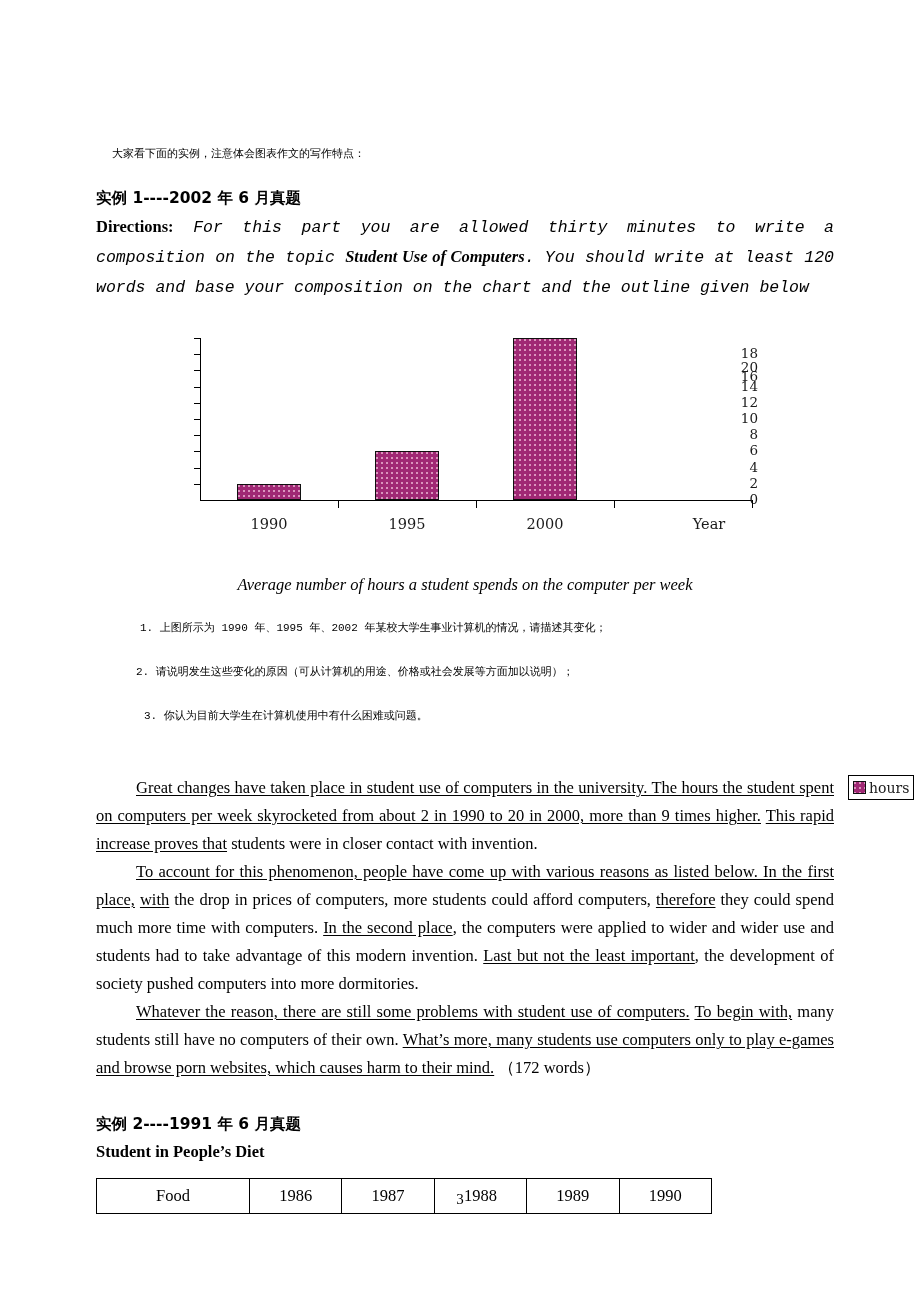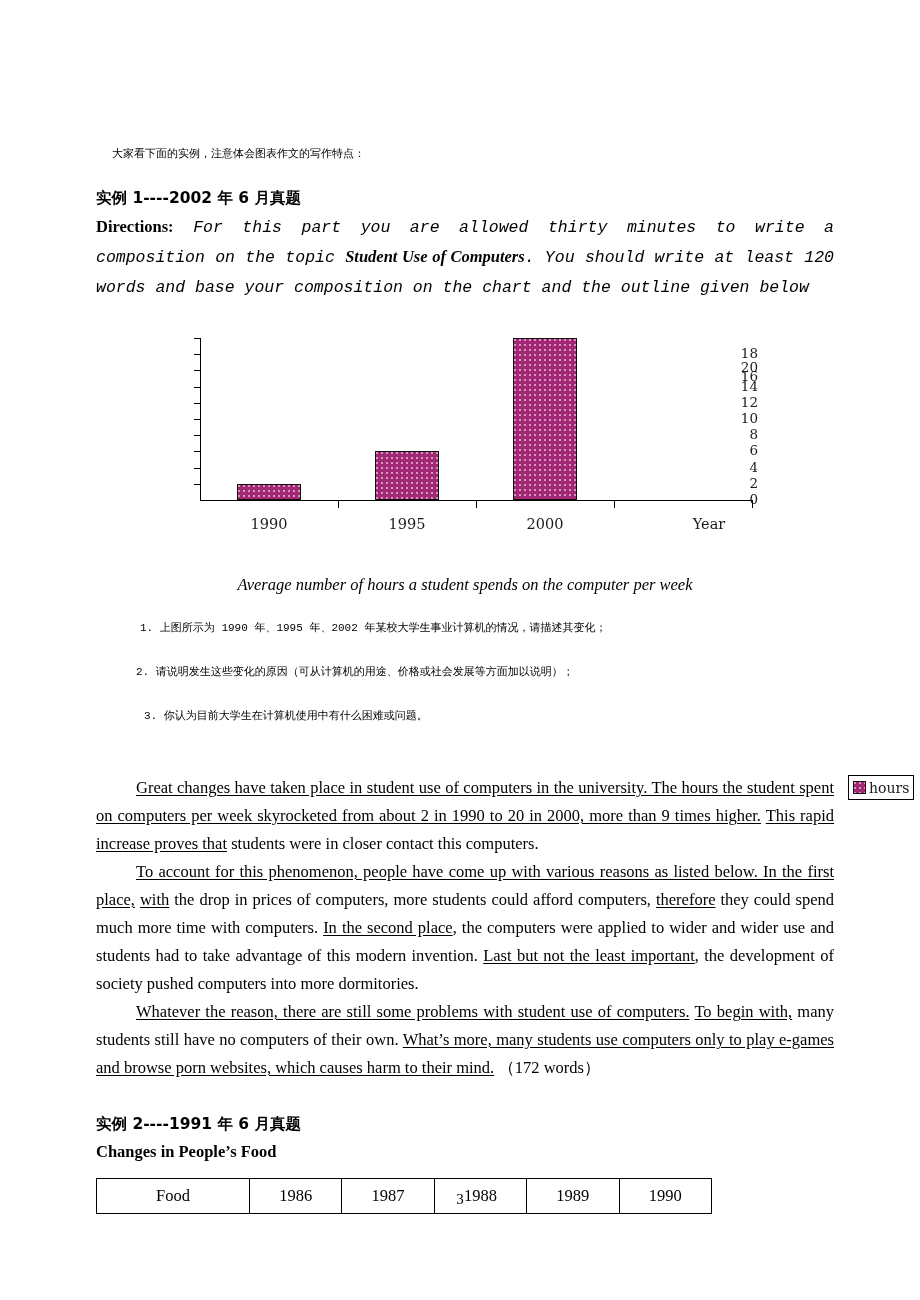--- a/index.html
+++ b/index.html
@@ -311,30 +311,30 @@
 
     <p class="caption">Average number of hours a student spends on the computer per week</p>
 
     <p class="cn" style="padding-left:28px;">1. 上图所示为 1990 年、1995 年、2002 年某校大学生事业计算机的情况，请描述其变化；</p>
     <p class="cn" style="padding-left:28px; text-indent:-4px;">2. 请说明发生这些变化的原因（可从计算机的用途、价格或社会发展等方面加以说明）；</p>
     <p class="cn" style="padding-left:32px;">3. 你认为目前大学生在计算机使用中有什么困难或问题。</p>
 
     <div class="spacer-28"></div>
 
 
-    <p class="para"><span class="u">Great changes have taken place in student use of computers in the university. The hours the student spent on computers per week skyrocketed from about 2 in 1990 to 20 in 2000, more than 9 times higher.</span><span> </span><span class="u">This rapid increase proves that</span><span> students were in closer contact this computers.</span></p>
+    <p class="para"><span class="u">Great changes have taken place in student use of computers in the university. The hours the student spent on computers per week skyrocketed from about 2 in 1990 to 20 in 2000, more than 9 times higher.</span><span> </span><span class="u">This rapid increase proves that</span><span> students were in closer contact with invention.</span></p>
 
     <p class="para"><span class="u">To account for this phenomenon, people have come up with various reasons as listed below. In the first place,</span><span> </span><span class="u">with</span><span> the drop in prices of computers, more students could afford computers, </span><span class="u">therefore</span><span> they could spend much more time with computers. </span><span class="u">In the second place</span><span>, the computers were applied to wider and wider use and students had to take advantage of this modern invention. </span><span class="u">Last but not the least important</span><span>, the development of society pushed computers into more dormitories.</span></p>
 
     <p class="para"><span class="u">Whatever the reason, there are still some problems with student use of computers.</span><span> </span><span class="u">To begin with,</span><span> many students still have no computers of their own. </span><span class="u">What’s more, many students use computers only to play e-games and browse porn websites, which causes harm to their mind.</span><span>  （172 words）</span></p>
 
     <div class="spacer-28"></div>
 
     <p class="cn-bold">实例 2----1991 年 6 月真题</p>
-    <p class="line" style="font-weight:bold;">Changes in People’s Food</p>
+    <p class="line" style="font-weight:bold;">Student in People’s Diet</p>
 
     <div class="spacer-12"></div>
 
     <table class="diet">
       <tbody>
         <tr id="diet-header-row">
             <td class="first">Food</td>
             <td>1986</td>
             <td>1987</td>
             <td>1988</td>

